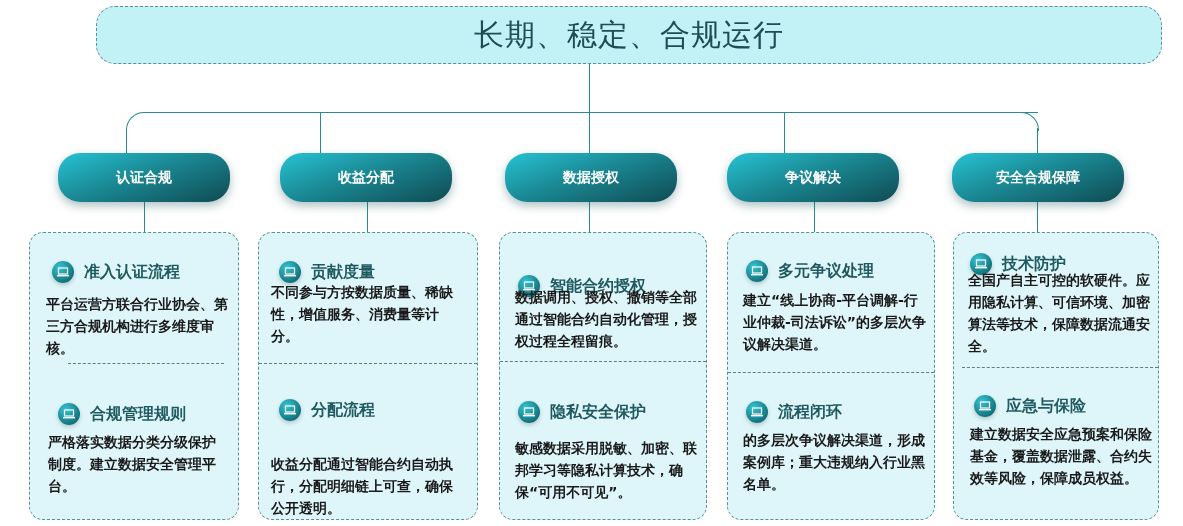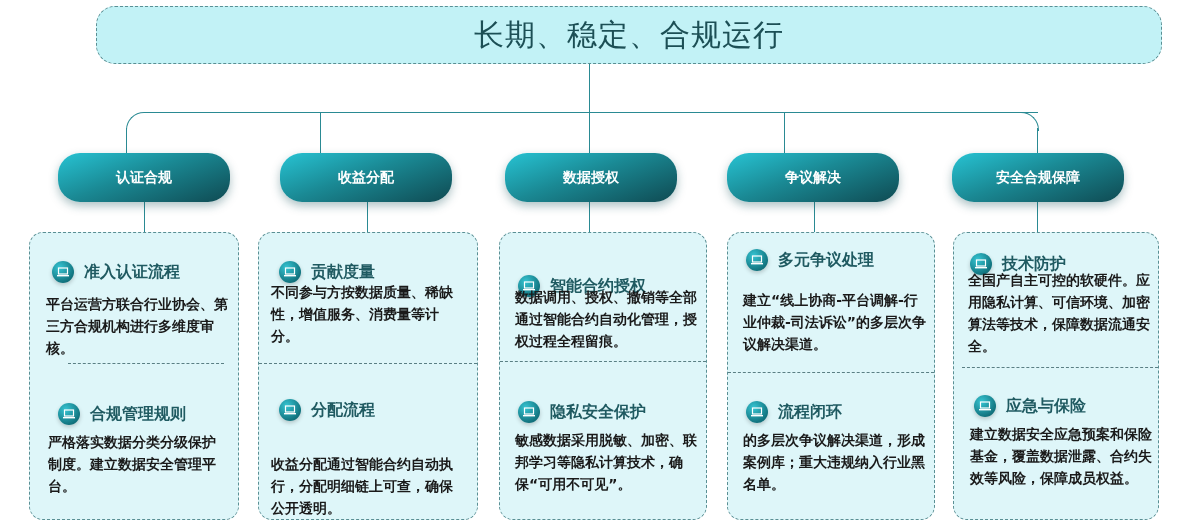--- a/index.html
+++ b/index.html
@@ -129,25 +129,25 @@
     <div class="sec-head">
         <span class="ico">
           <svg width="12" height="10" viewBox="0 0 12 10">
             <rect x="1.5" y="1" width="9" height="6" fill="none" stroke="#fff" stroke-width="1.2"></rect>
             <rect x="0" y="8" width="12" height="1.4" fill="#fff"></rect>
           </svg>
         </span>
         <span class="sec-title">隐私安全保护</span>
       </div>
   </div>
-  <div class="sec sec-body" style="top:196px;padding:0 8px 0 15px;">敏感数据采用脱敏、加密、联邦学习等隐私计算技术，确保“可用不可见”。</div>
+  <div class="sec sec-body" style="top:204px;padding:0 8px 0 15px;">敏感数据采用脱敏、加密、联邦学习等隐私计算技术，确保“可用不可见”。</div>
 </div>
 
 <div class="card" style="left:727px;width:208px;">
-  <div class="sec" style="top:4px;padding:0 18px 0 18px;">
+  <div class="sec" style="top:15px;padding:0 18px 0 18px;">
     <div class="sec-head">
         <span class="ico">
           <svg width="12" height="10" viewBox="0 0 12 10">
             <rect x="1.5" y="1" width="9" height="6" fill="none" stroke="#fff" stroke-width="1.2"></rect>
             <rect x="0" y="8" width="12" height="1.4" fill="#fff"></rect>
           </svg>
         </span>
         <span class="sec-title">多元争议处理</span>
       </div>
   </div>

